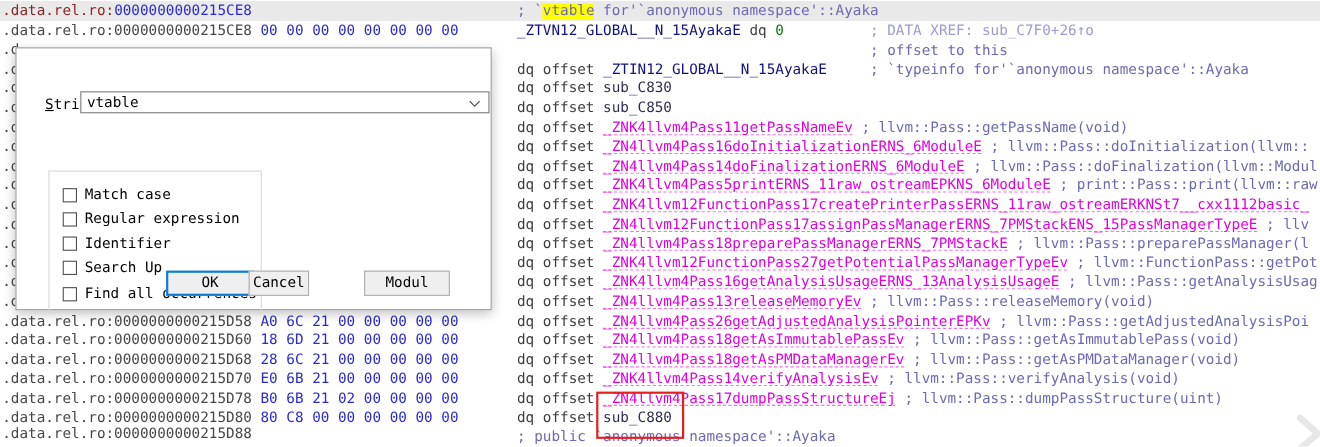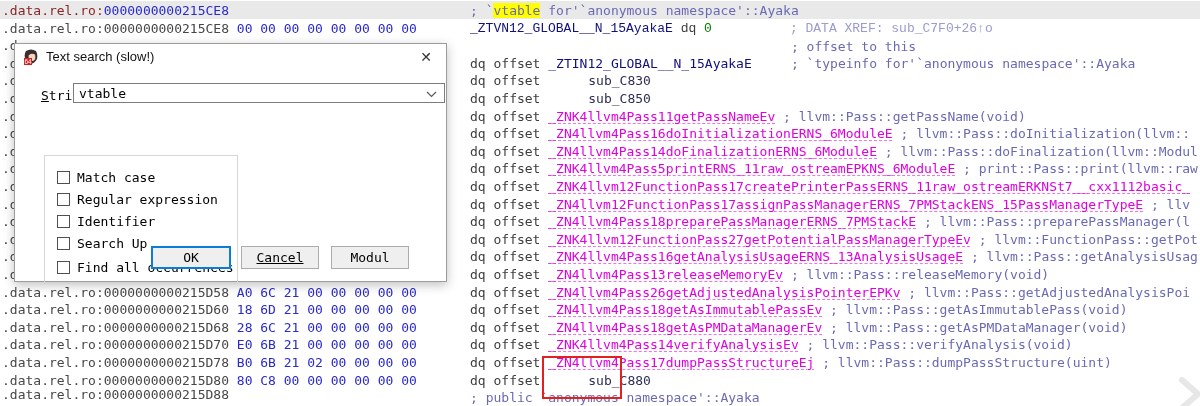--- a/index.html
+++ b/index.html
@@ -13,21 +13,21 @@
   .lrow{left:2px;}
   .rrow{left:470px;}
   .c-pfx{color:#8b2424;}
   .c-num{color:#2a2ad0;}
   .c-addr{color:#474747;}
   .c-byte{color:#2a2ad0;}
   .c-kw{color:#3d3d3d;}
   .c-pub{color:#10107e;}
   .c-ext{color:#e000e0;text-decoration:underline;text-decoration-style:dashed;
          text-decoration-color:rgba(224,0,224,.55);text-decoration-thickness:1px;text-underline-offset:2px;}
-  .c-sub{color:#2e2e52;margin-left:40px;}
+  .c-sub{color:#2e2e52;}
   .c-cmt{color:#6a6ab4;}
   .c-xref{color:#9b9bd0;}
   .c-lit{color:#007d00;}
   .c-hl{background:#ffff00;color:#6a6ab4;}
   .c-sp{color:transparent;}
 
   
   #red-box{position:absolute;left:542px;top:356px;width:76px;height:39px;
            border:2px solid #e32020;z-index:2;background:transparent;}
 
@@ -52,21 +52,21 @@
   #combo-chevron{position:absolute;right:7px;top:7px;}
   #option-group{position:absolute;left:29px;top:63px;width:194px;height:129px;border:1px solid #d6d6d6;
                 box-sizing:border-box;margin-top:48px;}
   .chk-row{position:absolute;left:12px;height:16px;}
   .chk-box{position:absolute;left:0;top:0;width:13px;height:13px;border:1px solid #4f4f4f;background:#fff;box-sizing:border-box;}
   .chk-label{position:absolute;left:20px;top:-1px;font-size:13px;color:#000;white-space:pre;}
   .dlg-btn{position:absolute;top:202px;height:23px;background:#efefef;border:1px solid #acacac;
            text-align:center;font-family:"DejaVu Sans Mono","Liberation Mono",monospace;
            font-size:13px;color:#000;line-height:21px;box-sizing:border-box;margin-left:40px;}
   #ok-button{left:96px;width:80px;border:2px solid #0c7cd6;line-height:19px;}
-  #cancel-button{left:186px;width:78px;text-decoration:underline;}
+  #cancel-button{left:171px;width:55px;}
   #help-button{left:276px;width:78px;}
 </style>
 </head>
 <body>
 
 <div id="stage">
   <div id="current-line-band"></div>
   <div id="left-column">
       <div class="lrow" style="top: 2px;"><span class="c-pfx">.data.rel.ro:</span><span class="c-num">0000000000215CE8</span></div>
       <div class="lrow" style="top: 19.6px;"><span class="c-addr">.data.rel.ro:0000000000215CE8 </span><span class="c-byte">00 00 00 00 00 00 00 00</span></div>
@@ -87,21 +87,21 @@
       <div class="lrow" style="top: 283.6px;"><span class="c-addr">.data.rel.ro:0000000000215D58 </span><span class="c-byte">A0 6C 21 00 00 00 00 00</span></div>
       <div class="lrow" style="top: 301.2px;"><span class="c-addr">.data.rel.ro:0000000000215D60 </span><span class="c-byte">18 6D 21 00 00 00 00 00</span></div>
       <div class="lrow" style="top: 318.8px;"><span class="c-addr">.data.rel.ro:0000000000215D68 </span><span class="c-byte">28 6C 21 00 00 00 00 00</span></div>
       <div class="lrow" style="top: 336.4px;"><span class="c-addr">.data.rel.ro:0000000000215D70 </span><span class="c-byte">E0 6B 21 00 00 00 00 00</span></div>
       <div class="lrow" style="top: 354px;"><span class="c-addr">.data.rel.ro:0000000000215D78 </span><span class="c-byte">B0 6B 21 02 00 00 00 00</span></div>
       <div class="lrow" style="top: 371.6px;"><span class="c-addr">.data.rel.ro:0000000000215D80 </span><span class="c-byte">80 C8 00 00 00 00 00 00</span></div>
       <div class="lrow" style="top: 386px;"><span class="c-addr">.data.rel.ro:0000000000215D88</span></div>
     </div>
   <div id="right-column">
       <div class="rrow" style="top: 2px;"><span class="c-cmt">; `</span><span class="c-hl">vtable</span><span class="c-cmt"> for'`anonymous namespace'::Ayaka</span></div>
-      <div class="rrow" style="top: 19.6px; font-family: Liberation Mono, monospace;"><span class="c-pub">_ZTVN12_GLOBAL__N_15AyakaE</span><span class="c-kw"> dq </span><span class="c-lit">0</span><span class="c-sp">          </span><span class="c-xref">; DATA XREF: sub_C7F0+26↑o</span></div>
+      <div class="rrow" style="top: 19.6px;"><span class="c-pub">_ZTVN12_GLOBAL__N_15AyakaE</span><span class="c-kw"> dq </span><span class="c-lit">0</span><span class="c-sp">          </span><span class="c-xref">; DATA XREF: sub_C7F0+26↑o</span></div>
       <div class="rrow" style="top: 38px;"><span class="c-sp">                                         </span><span class="c-cmt">; offset to this</span></div>
       <div class="rrow" style="top: 54.8px;"><span class="c-kw">dq offset </span><span class="c-pub">_ZTIN12_GLOBAL__N_15AyakaE</span><span class="c-sp">     </span><span class="c-cmt">; `typeinfo for'`anonymous namespace'::Ayaka</span></div>
       <div class="rrow" style="top: 72.4px;"><span class="c-kw">dq offset </span><span class="c-sub">sub_C830</span></div>
       <div class="rrow" style="top: 90px;"><span class="c-kw">dq offset </span><span class="c-sub">sub_C850</span></div>
       <div class="rrow" style="top: 107.6px;"><span class="c-kw">dq offset </span><span class="c-ext">_ZNK4llvm4Pass11getPassNameEv</span><span class="c-cmt"> ; llvm::Pass::getPassName(void)</span></div>
       <div class="rrow" style="top: 125.2px;"><span class="c-kw">dq offset </span><span class="c-ext">_ZN4llvm4Pass16doInitializationERNS_6ModuleE</span><span class="c-cmt"> ; llvm::Pass::doInitialization(llvm::</span></div>
       <div class="rrow" style="top: 142.8px;"><span class="c-kw">dq offset </span><span class="c-ext">_ZN4llvm4Pass14doFinalizationERNS_6ModuleE</span><span class="c-cmt"> ; llvm::Pass::doFinalization(llvm::Modul</span></div>
       <div class="rrow" style="top: 160.4px;"><span class="c-kw">dq offset </span><span class="c-ext">_ZNK4llvm4Pass5printERNS_11raw_ostreamEPKNS_6ModuleE</span><span class="c-cmt"> ; print::Pass::print(llvm::raw</span></div>
       <div class="rrow" style="top: 178px;"><span class="c-kw">dq offset </span><span class="c-ext">_ZNK4llvm12FunctionPass17createPrinterPassERNS_11raw_ostreamERKNSt7__cxx1112basic_</span></div>
       <div class="rrow" style="top: 195.6px;"><span class="c-kw">dq offset </span><span class="c-ext">_ZN4llvm12FunctionPass17assignPassManagerERNS_7PMStackENS_15PassManagerTypeE</span><span class="c-cmt"> ; llv</span></div>
@@ -118,31 +118,20 @@
       <div class="rrow" style="top: 389.2px;"><span class="c-cmt">; public `anonymous namespace'::Ayaka</span></div>
     </div>
 
   <svg id="corner-chevron" width="26" height="40" viewBox="0 0 26 40">
     <polyline points="4,8 20,22 4,36" fill="none" stroke="#e7e7e7" stroke-width="6" stroke-linecap="round" stroke-linejoin="round"></polyline>
   </svg>
 
   <div id="red-box"></div>
 
   <div id="dialog">
-    <div id="dialog-titlebar">
-      <svg id="dialog-icon" width="17" height="17" viewBox="0 0 17 17">
-        <path d="M3,2 Q8,-1 13,2 Q15,5 14,10 Q12,14 8,15 Q4,14 2,9 Q1,5 3,2 Z" fill="#3a2f2e"></path>
-        <ellipse cx="9" cy="8" rx="3.4" ry="4" fill="#f2d3bb"></ellipse>
-        <path d="M5,4 Q9,1 13,4 Q13,6 11,5 Q8,4 6,6 Z" fill="#3a2f2e"></path>
-        <rect x="1" y="9" width="8" height="7" fill="#cf1f1f"></rect>
-        <text x="5" y="15" font-size="6.5" fill="#ffffff" text-anchor="middle" font-family="Liberation Sans, sans-serif">64</text>
-      </svg>
-      <span id="dialog-title">Text search (slow!)</span>
-      <span id="dialog-close">✕</span>
-    </div>
 
     <span id="string-label" class="dlg-label"><span class="mnemonic">S</span><span>tring</span></span>
 
     <div id="string-combo">
       <span id="string-combo-value">vtable</span>
       <svg id="combo-chevron" width="11" height="7" viewBox="0 0 11 7">
         <polyline points="1,1 5.5,5.5 10,1" fill="none" stroke="#5a5a5a" stroke-width="1.2"></polyline>
       </svg>
     </div>
 

